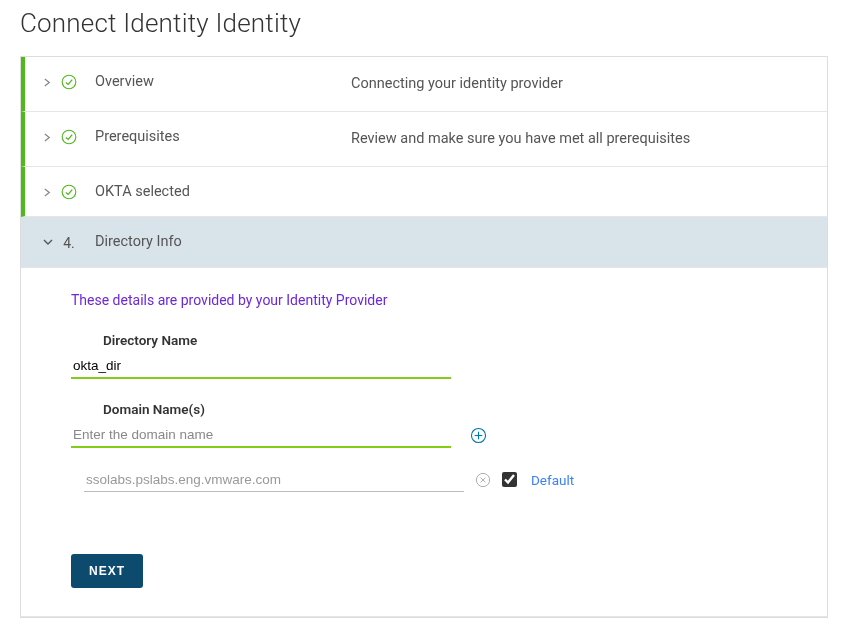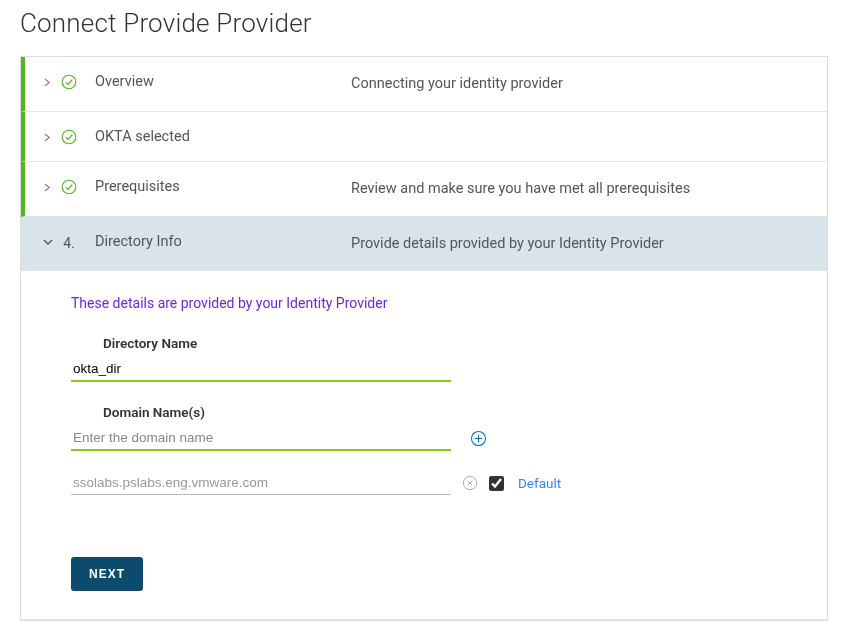--- a/index.html
+++ b/index.html
@@ -124,20 +124,21 @@
     cursor: pointer;
     display: inline-flex;
     align-items: center;
     justify-content: center;
   }
   .domain-entry-row {
     display: flex;
     align-items: center;
     gap: 10px;
     margin-top: 20px;
+    margin-left: 13px;
   }
   .default-label {
     color: #3b82f6;
     font-size: 13.5px;
     margin-left: 4px;
   }
   .checkbox-wrap {
     display: inline-flex;
     align-items: center;
   }
@@ -156,21 +157,21 @@
     font-weight: 600;
     letter-spacing: 1px;
     cursor: pointer;
     margin-top: 40px;
   }
 </style>
 </head>
 <body>
 
 <div class="page">
-  <h1 class="page-title">Connect Provide Provider</h1>
+  <h1 class="page-title">Connect Identity Identity</h1>
 
   <div class="wizard">
 
     <div class="step completed">
       <span class="chevron">
         <svg viewBox="0 0 10 10" width="9" height="9">
             <path d="M2 1 L7 5 L2 9" fill="none" stroke="#888" stroke-width="1.4"></path>
           </svg>
       </span>
       <span class="status-col">
@@ -188,49 +189,48 @@
         <svg viewBox="0 0 10 10" width="9" height="9">
             <path d="M2 1 L7 5 L2 9" fill="none" stroke="#888" stroke-width="1.4"></path>
           </svg>
       </span>
       <span class="status-col">
         <svg class="check-circle" viewBox="0 0 20 20">
             <circle cx="10" cy="10" r="8.5" fill="none" stroke="#4fb81c" stroke-width="1.4"></circle>
             <path d="M6 10.5 L9 13 L14 7" fill="none" stroke="#4fb81c" stroke-width="1.6"></path>
           </svg>
       </span>
-      <div class="step-title">OKTA selected</div>
-      <div class="step-desc"></div>
+      <div class="step-title">Prerequisites</div>
+      <div class="step-desc">Review and make sure you have met all prerequisites</div>
     </div>
 
     <div class="step completed">
       <span class="chevron">
         <svg viewBox="0 0 10 10" width="9" height="9">
             <path d="M2 1 L7 5 L2 9" fill="none" stroke="#888" stroke-width="1.4"></path>
           </svg>
       </span>
       <span class="status-col">
         <svg class="check-circle" viewBox="0 0 20 20">
             <circle cx="10" cy="10" r="8.5" fill="none" stroke="#4fb81c" stroke-width="1.4"></circle>
             <path d="M6 10.5 L9 13 L14 7" fill="none" stroke="#4fb81c" stroke-width="1.6"></path>
           </svg>
       </span>
-      <div class="step-title">Prerequisites</div>
-      <div class="step-desc">Review and make sure you have met all prerequisites</div>
+      <div class="step-title">OKTA selected</div>
+      <div class="step-desc"></div>
     </div>
 
     <div class="step active">
       <span class="chevron">
         <svg viewBox="0 0 10 10" width="10" height="10">
             <path d="M1 3 L5 7 L9 3" fill="none" stroke="#555" stroke-width="1.4"></path>
           </svg>
       </span>
       <span class="num">4.</span>
       <div class="step-title">Directory Info</div>
-      <div class="step-desc">Provide details provided by your Identity Provider</div>
     </div>
 
     <div class="step-body">
       <div class="body-intro">These details are provided by your Identity Provider</div>
 
       <div class="field-group">
         <label class="field-label">Directory Name</label>
         <input type="text" class="text-input" value="okta_dir" style="">
       </div>
 

